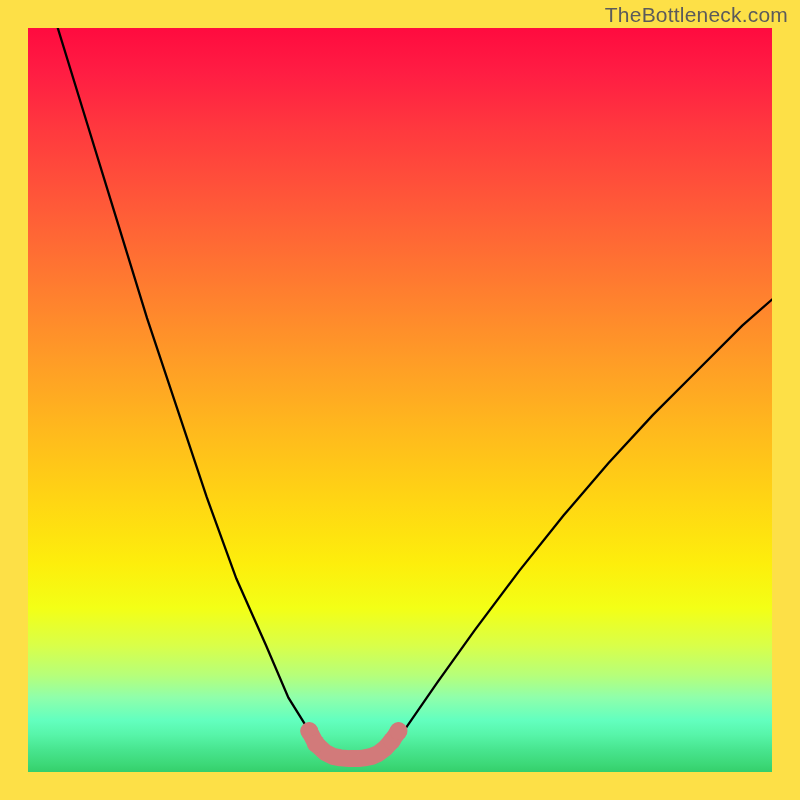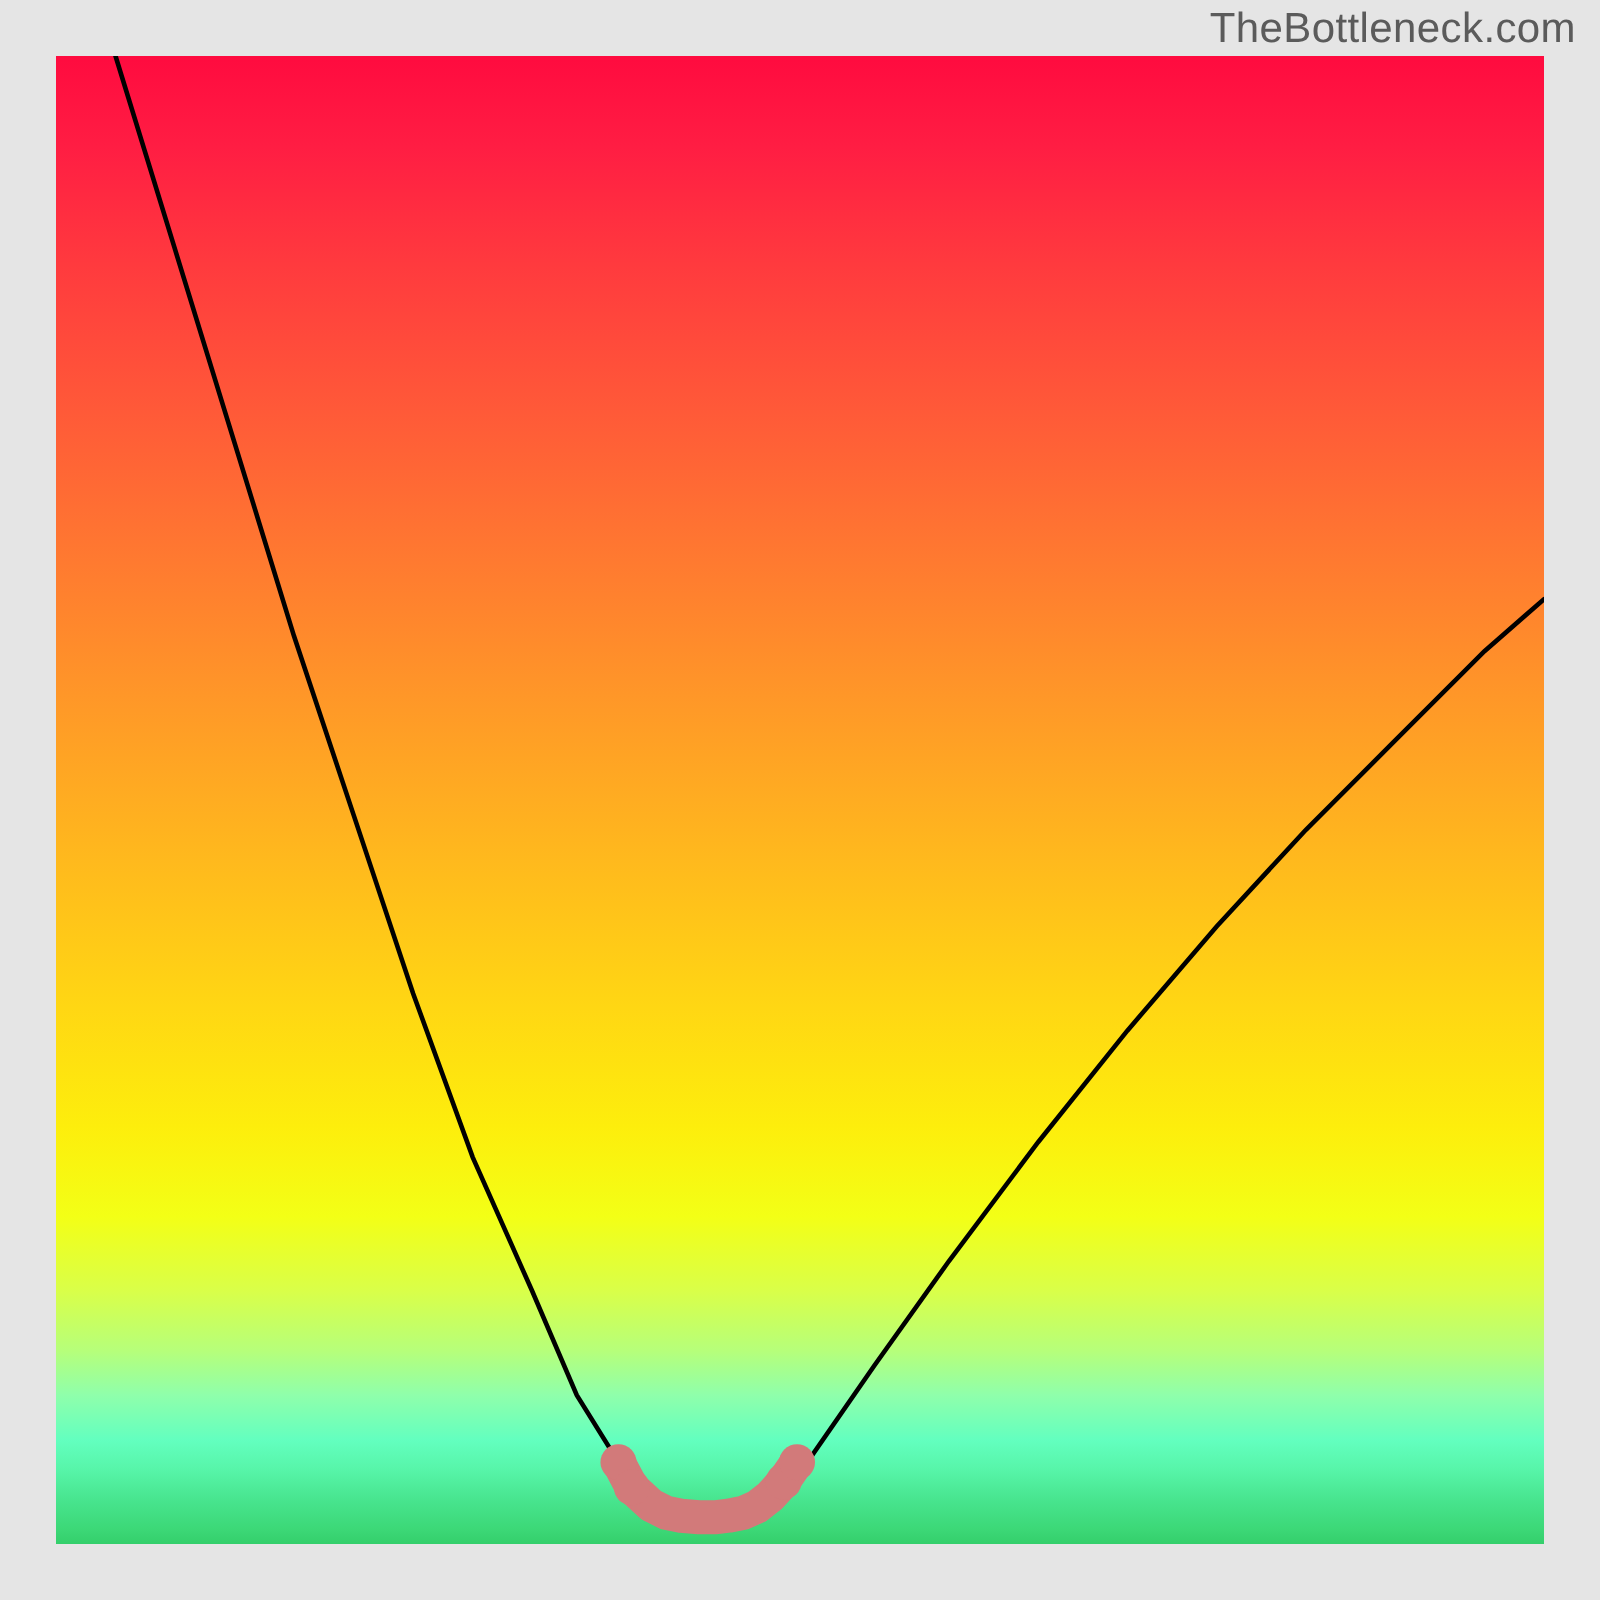--- a/index.html
+++ b/index.html
@@ -10,21 +10,21 @@
     overflow: hidden;
     background: #000;
     font-family: Arial, Helvetica, sans-serif;
   }
   .frame {
     position: absolute;
     left: 0;
     top: 0;
     width: 800px;
     height: 800px;
-    background: #e5e5e5;
+    background: #fde047;
   }
   .plot {
     position: absolute;
     left: 28px;
     top: 28px;
     width: 744px;
     height: 744px;
     
     background: linear-gradient(to bottom,
       #ff0b3f 0%,

